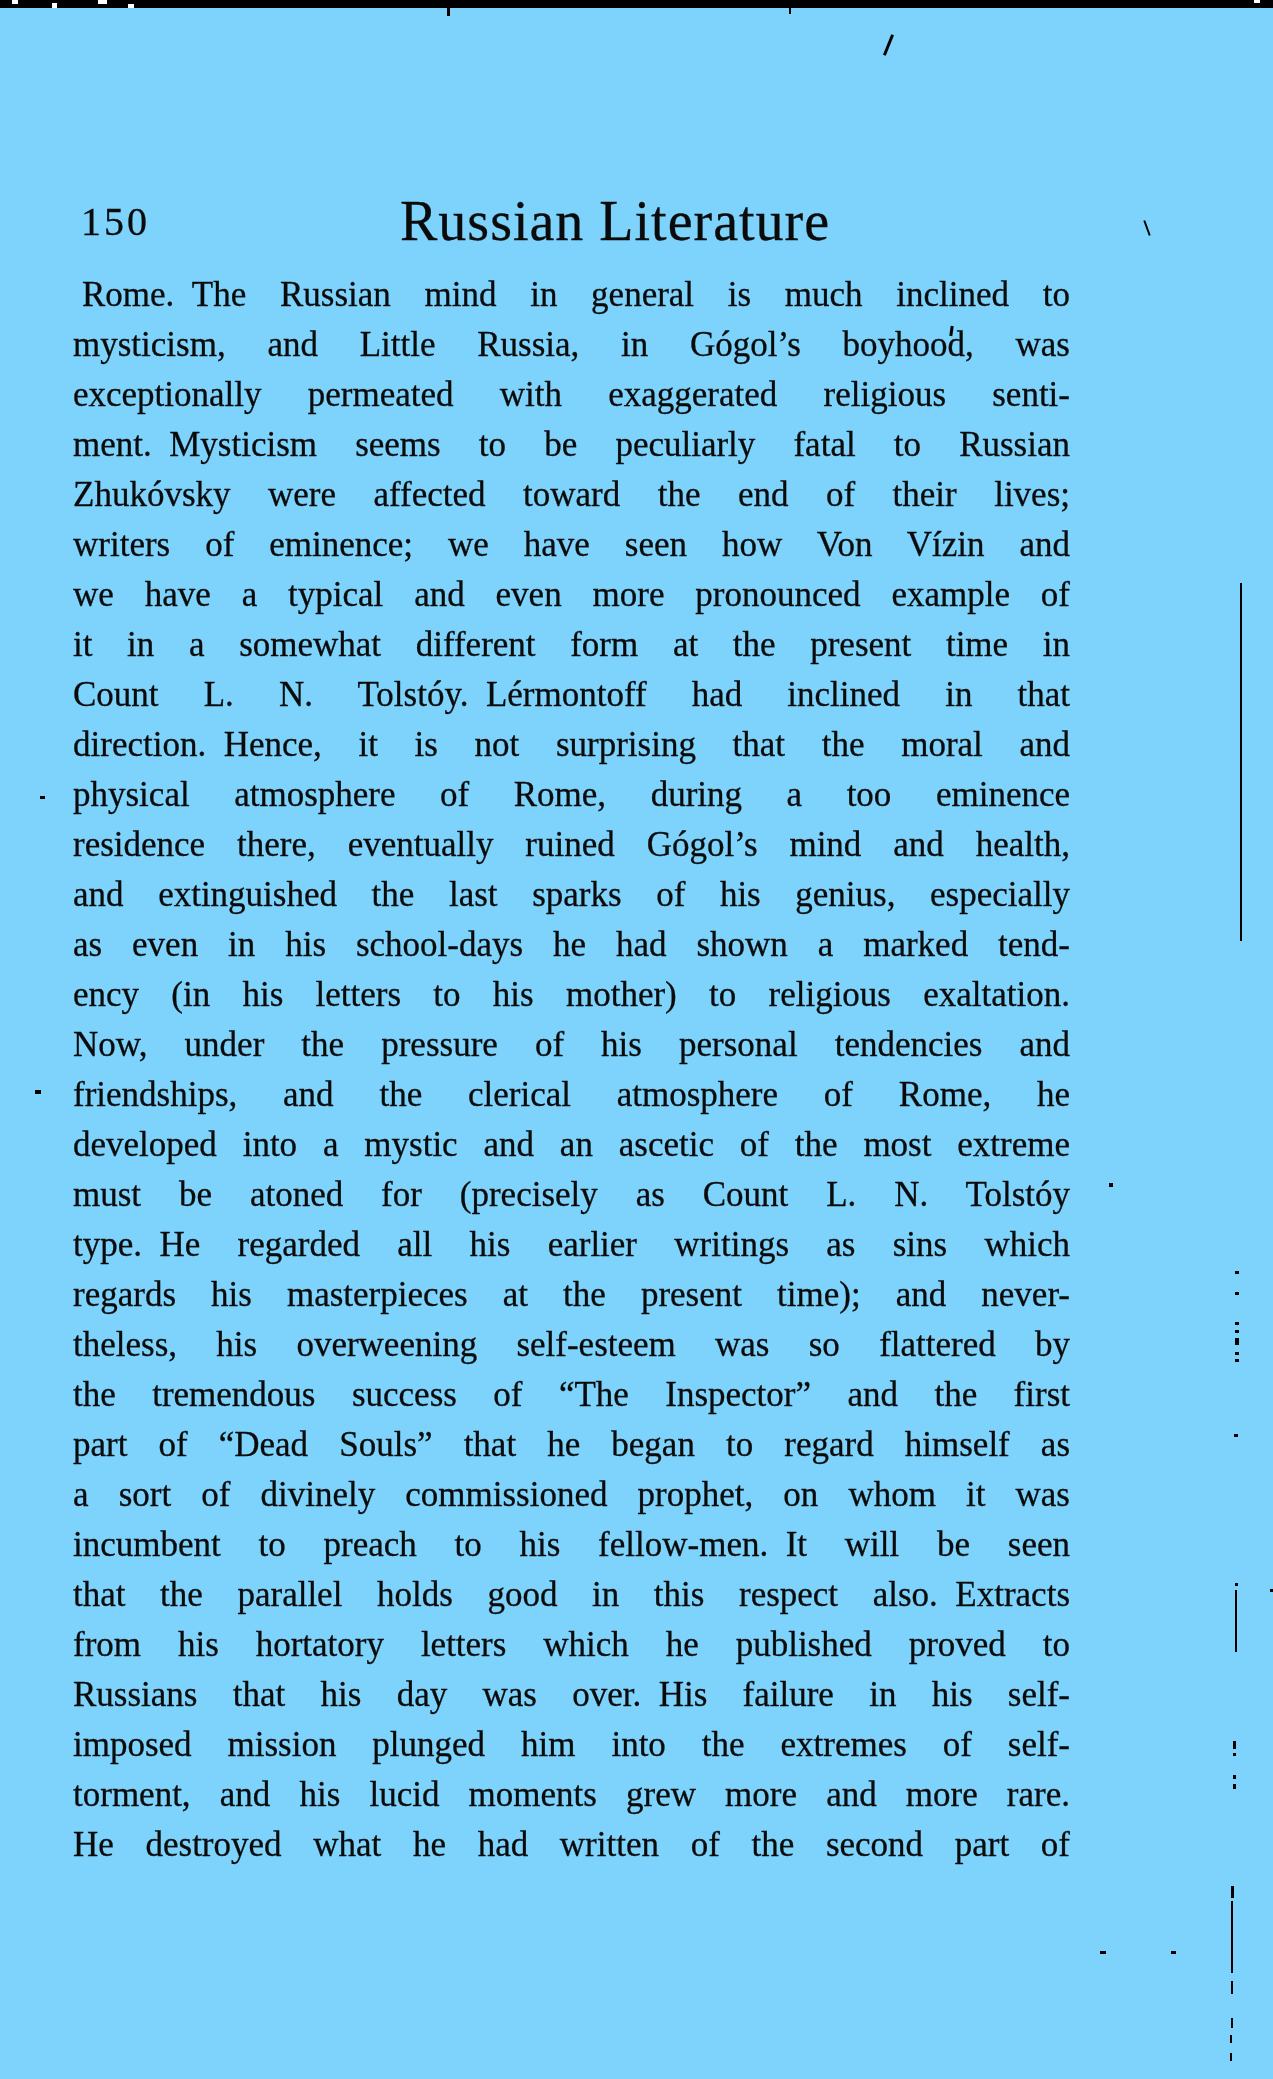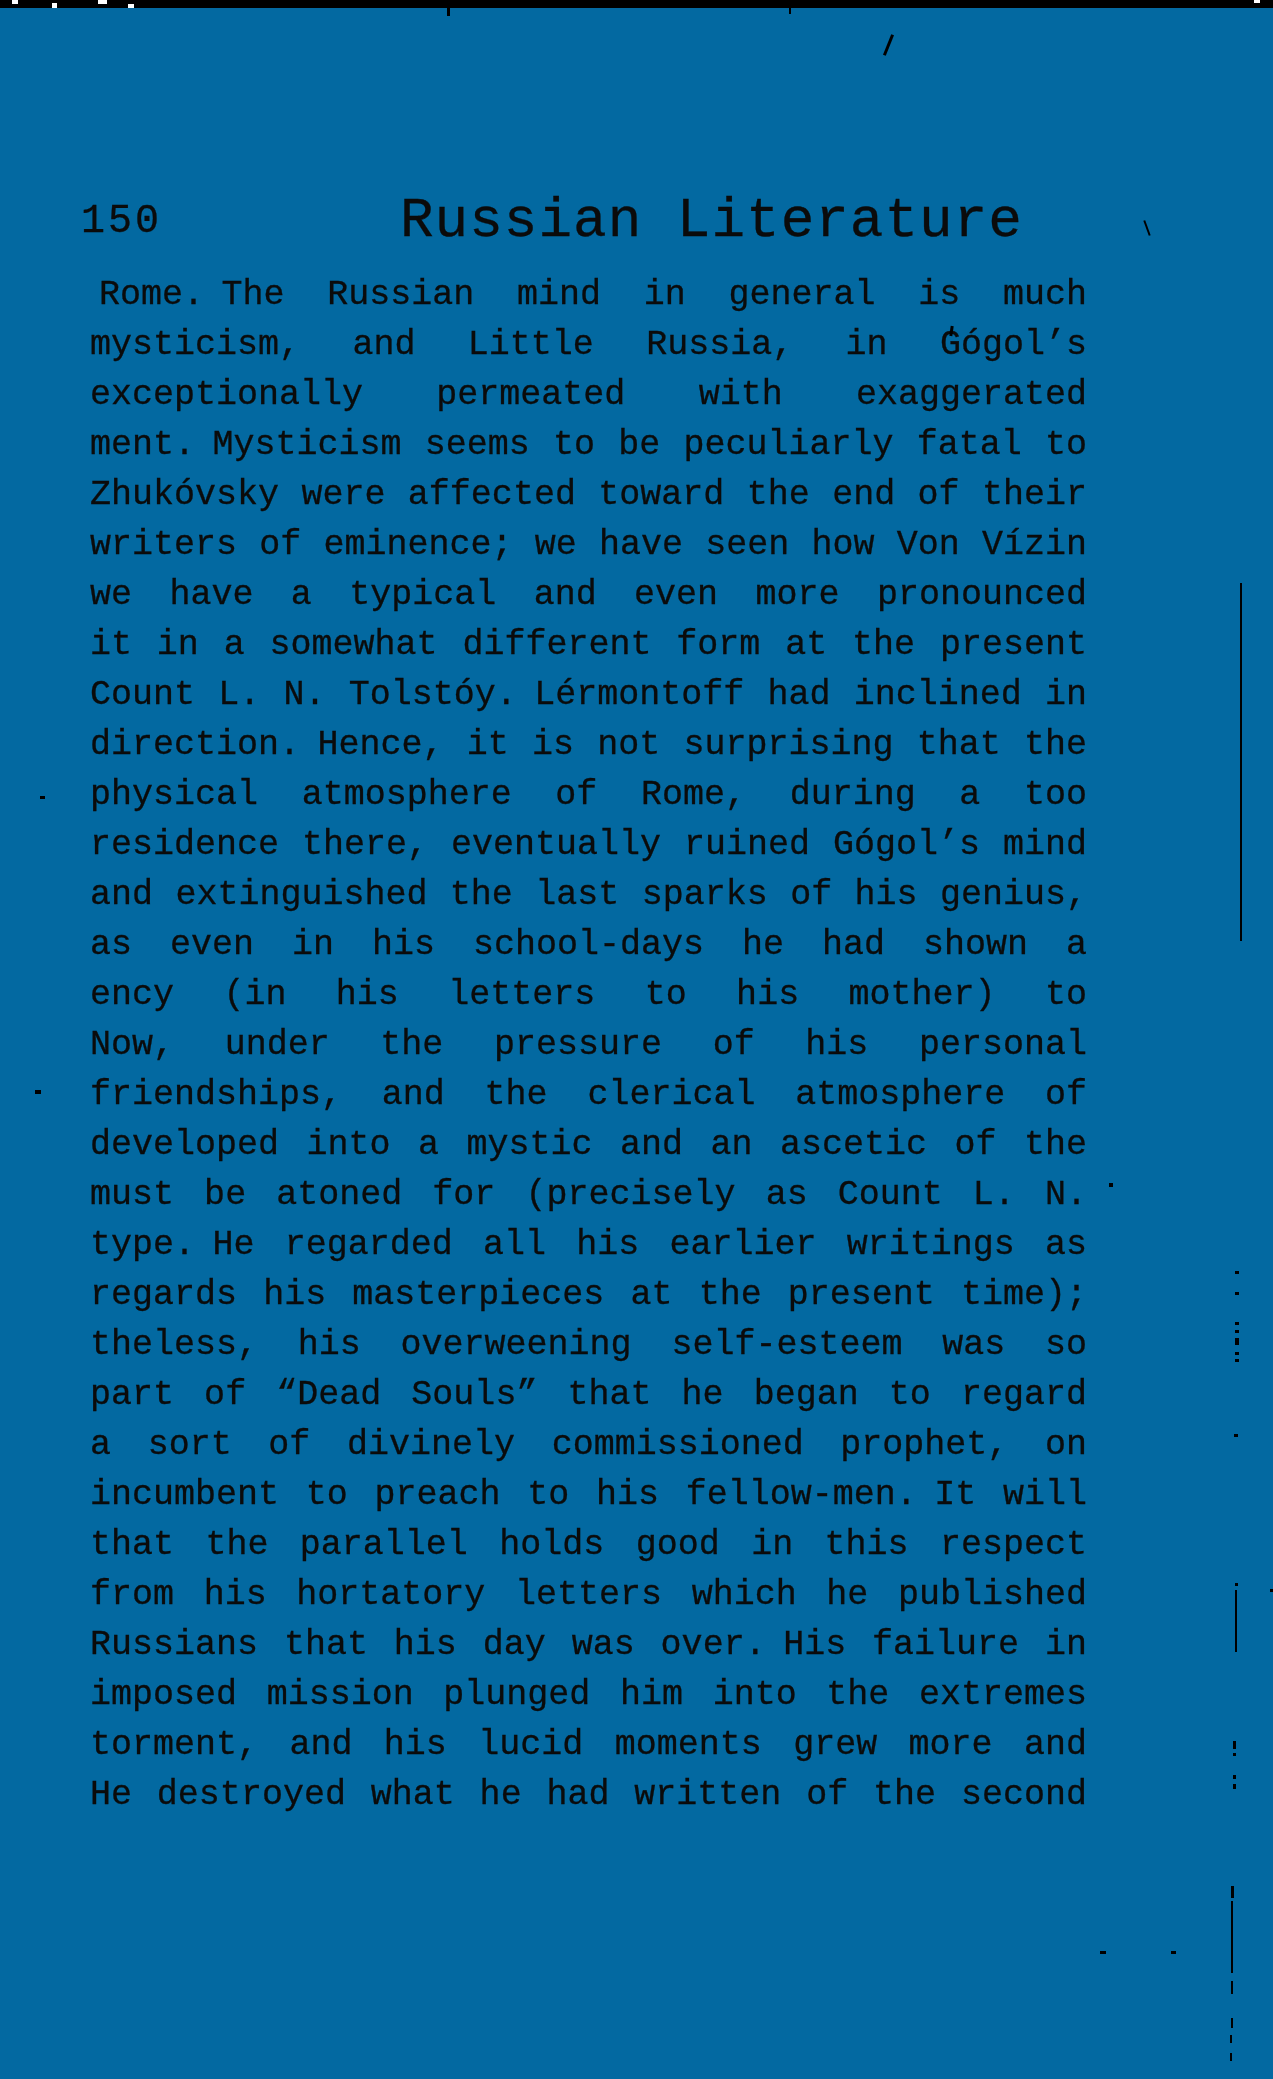--- a/index.html
+++ b/index.html
@@ -1,22 +1,22 @@
 <!DOCTYPE html>
 <html><head>
 <meta charset="utf-8">
 <style>
   html, body { margin: 0; padding: 0; background: #ffffff; }
   .page {
     position: relative;
     width: 1273px;
     height: 2079px;
-    background: #0369a1;
+    background: #7dd3fc;
     overflow: hidden;
-    font-family: Liberation Mono, monospace;
+    font-family: Liberation Serif, serif;
     color: #0b0b0b;
     -webkit-text-stroke: 0.3px #0b0b0b;
   }
   
   .top-bar {
     position: absolute; left: 0; top: 0;
     width: 1273px; height: 8px;
     background: #000;
   }
   .top-bar .notch { position: absolute; background: #fff; }
@@ -24,21 +24,21 @@
   .folio {
     position: absolute; left: 81px; top: 200px;
     font-size: 40px; letter-spacing: 3px; line-height: 44px;
   }
   .running-title {
     position: absolute; left: 400px; top: 197px;
     font-size: 56px; letter-spacing: 1px; line-height: 48px;
   }
   
   .text-block {
-    position: absolute; left: 90px; top: 270px;
+    position: absolute; left: 73px; top: 270px;
     width: 997px;
   }
   .text-line {
     height: 50px;
     line-height: 50px;
     font-size: 35px;
     text-align: justify;
     text-align-last: justify;
     overflow: hidden;
     white-space: normal;
@@ -82,20 +82,21 @@
       <div class="text-line">and extinguished the last sparks of his genius, especially</div>
       <div class="text-line">as even in his school-days he had shown a marked tend-</div>
       <div class="text-line">ency (in his letters to his mother) to religious exaltation.</div>
       <div class="text-line">Now, under the pressure of his personal tendencies and</div>
       <div class="text-line">friendships, and the clerical atmosphere of Rome, he</div>
       <div class="text-line">developed into a mystic and an ascetic of the most extreme</div>
       <div class="text-line">must be atoned for (precisely as Count L. N. Tolstóy</div>
       <div class="text-line">type. He regarded all his earlier writings as sins which</div>
       <div class="text-line">regards his masterpieces at the present time); and never-</div>
       <div class="text-line">theless, his overweening self-esteem was so flattered by</div>
+      <div class="text-line">the tremendous success of “The Inspector” and the first</div>
       <div class="text-line">part of “Dead Souls” that he began to regard himself as</div>
       <div class="text-line">a sort of divinely commissioned prophet, on whom it was</div>
       <div class="text-line">incumbent to preach to his fellow-men. It will be seen</div>
       <div class="text-line">that the parallel holds good in this respect also. Extracts</div>
       <div class="text-line">from his hortatory letters which he published proved to</div>
       <div class="text-line">Russians that his day was over. His failure in his self-</div>
       <div class="text-line">imposed mission plunged him into the extremes of self-</div>
       <div class="text-line">torment, and his lucid moments grew more and more rare.</div>
       <div class="text-line">He destroyed what he had written of the second part of</div>
     </main>

